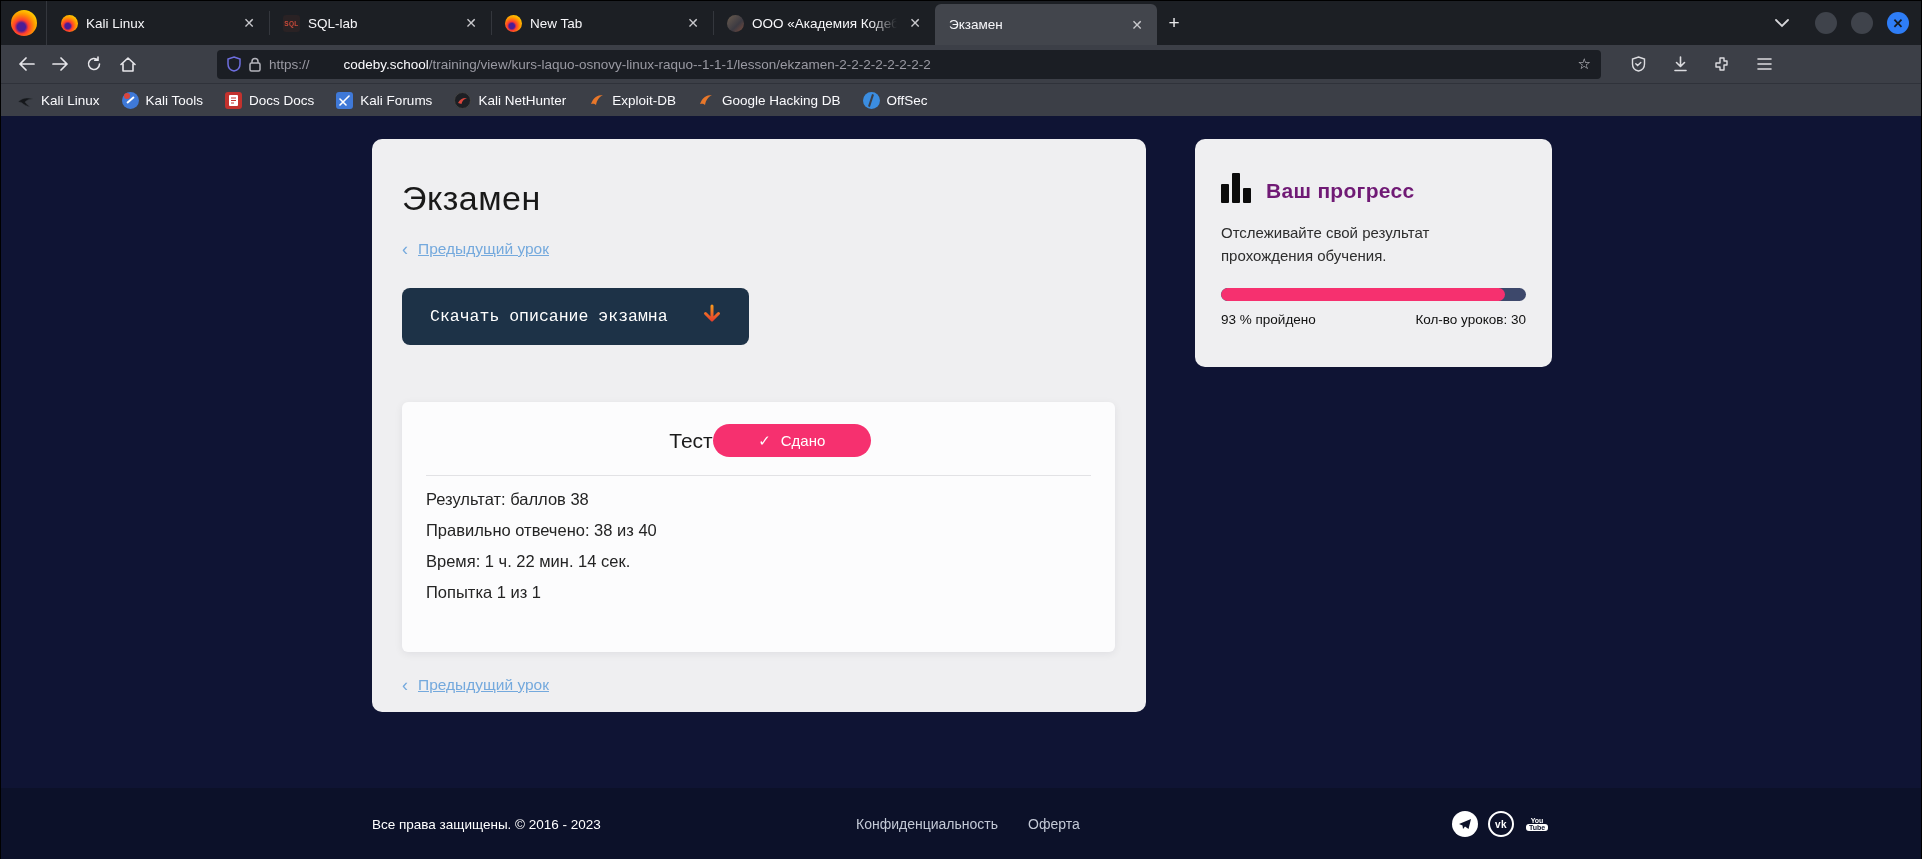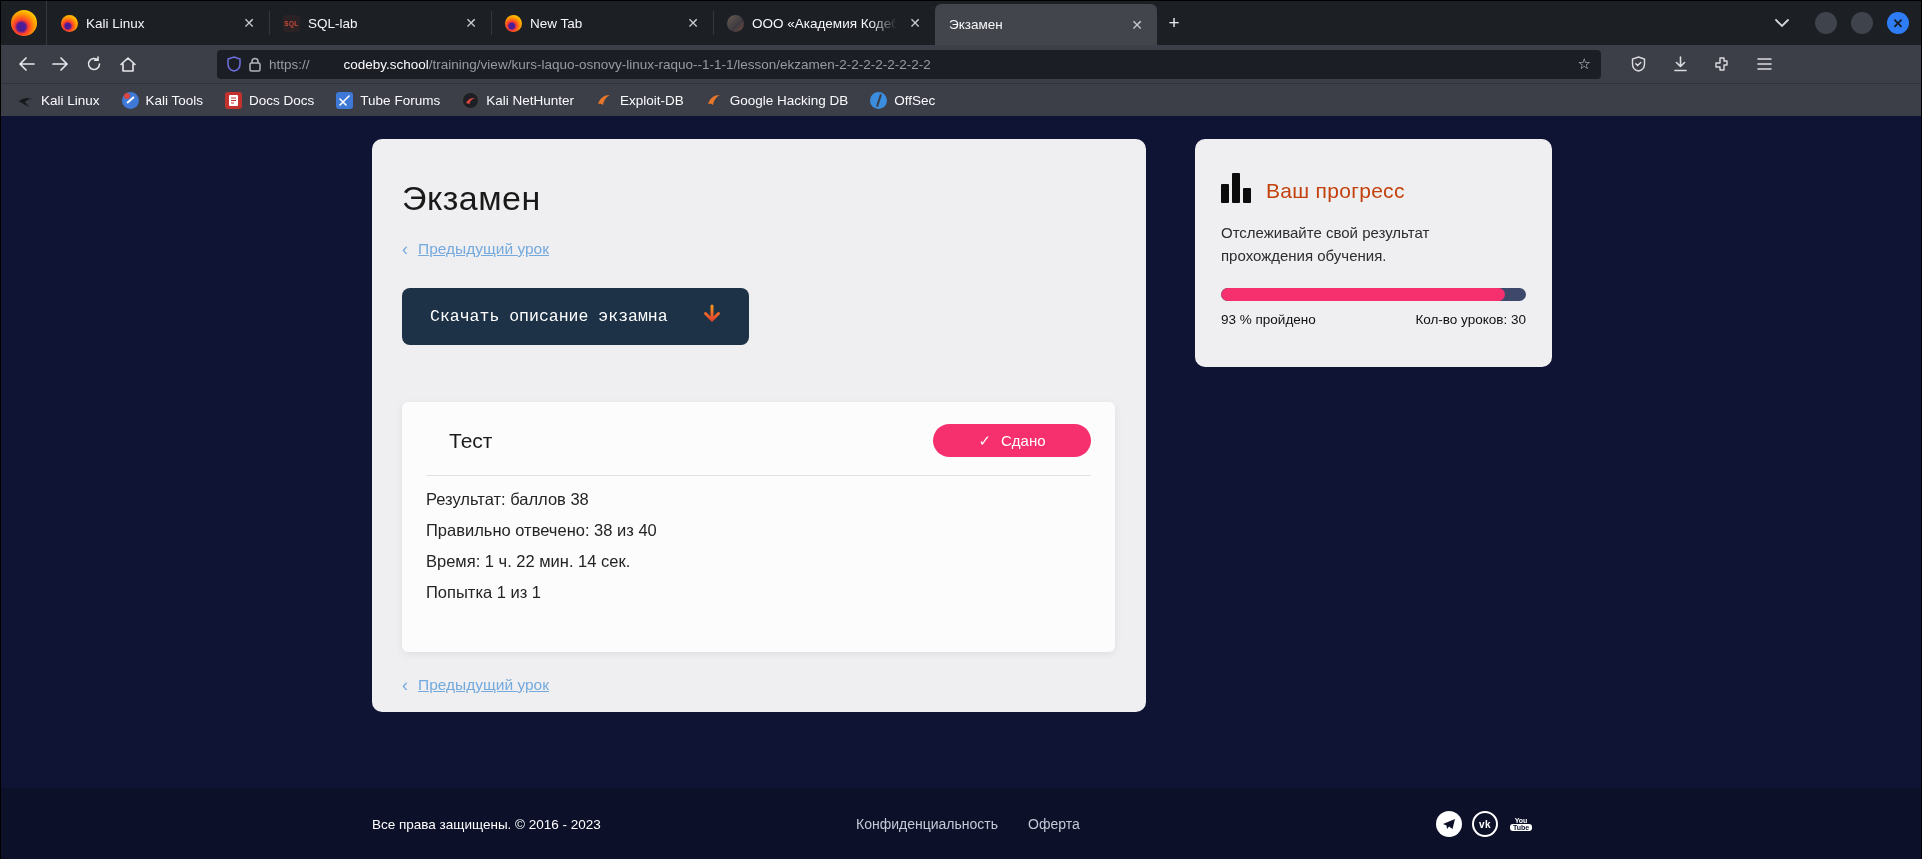--- a/index.html
+++ b/index.html
@@ -54,47 +54,47 @@
   .main-card { left:371px; top:23px; width:774px; height:573px; padding:30px 30px 0 30px; }
   .page-title { font-size:34px; font-weight:500; color:#191919; margin-top:10px; letter-spacing:.5px; }
   .prev-link { display:flex; align-items:center; gap:10px; margin-top:22px; font-size:15.5px; color:#74a9dd; }
   .prev-link .chev { font-size:18px; line-height:1; text-decoration:none; }
   .prev-link a { color:#74a9dd; text-decoration:underline; cursor:pointer; }
   .dl-btn { margin-top:30px; width:347px; height:57px; background:#1d3247; border-radius:8px; border:none;
     display:flex; align-items:center; justify-content:space-between; padding:0 26px 0 28px; cursor:pointer; }
   .dl-btn span { color:#fff; font-size:16.5px;font-family:Liberation Mono, monospace; }
   .test-card { margin-top:57px; width:713px; height:250px; background:#fcfcfd; border-radius:6px;
     box-shadow:0 2px 8px rgba(20,20,40,.07); padding:22px 24px; }
-  .test-head { display:flex; align-items:center; justify-content:space-between;margin-left:23px; }
+  .test-head { display:flex; align-items:center; justify-content:center;margin-left:23px; }
   .test-title { font-size:21px; color:#1b1b1b; }
   .badge { width:158px; height:33px; background:#f6306f; border-radius:17px; display:flex;
     align-items:center; justify-content:center; gap:10px; color:#fff; font-size:15px; }
   .test-divider { height:1px; background:#e2e2e5; margin-top:18px; }
   .result-lines { margin-top:8px; }
   .result-lines p { font-size:16.5px; color:#242424; line-height:31px; }
   .prev-link.bottom { margin-top:24px; }
 
   .progress-card { left:1194px; top:23px; width:357px; height:228px; padding:26px 26px; }
   .prog-head { display:flex; align-items:flex-end; gap:15px; margin-top:8px; }
   .bars-icon { display:flex; align-items:flex-end; gap:3px; height:30px; }
   .bars-icon i { display:block; width:8px; background:#0c0c0c; border-radius:1px; }
   .bars-icon i:nth-child(1){ height:19px; } .bars-icon i:nth-child(2){ height:30px; } .bars-icon i:nth-child(3){ height:15px; }
-  .prog-title { font-size:21px; font-weight:400; color:#c2410c; letter-spacing:.3px; }
+  .prog-title { font-size:21px; font-weight:700; color:#701a75; letter-spacing:.3px; }
   .prog-desc { margin-top:18px; font-size:15px; color:#2d2d2d; line-height:1.55; width:240px; }
   .prog-bar { margin-top:20px; width:305px; height:13px; background:#3d486b; border-radius:7px; overflow:hidden; }
   .prog-fill { height:100%; background:#f6306f; border-radius:7px; }
   .prog-labels { margin-top:11px; display:flex; justify-content:space-between; font-size:13.5px; color:#101010; width:305px; }
 
   
   .footer { position:absolute; left:0; right:0; bottom:0; height:72px; background:#0c1129;
     display:flex; align-items:center; }
   .footer-copy { position:absolute; left:371px; color:#ffffff; font-size:13.5px; }
   .footer-links { position:absolute; left:855px; display:flex; gap:30px; }
   .footer-links a { color:#c3c9d6; font-size:14px; cursor:pointer; }
-  .footer-social { position:absolute; right:387px; display:flex; gap:10px; align-items:center; }
+  .footer-social { position:absolute; right:371px; display:flex; gap:10px; align-items:center; }
   .soc { width:26px; height:26px; border-radius:50%; display:flex; align-items:center; justify-content:center; }
   .soc.tg { background:#fff; }
   .soc.vk { border:2px solid #fff; color:#fff; font-size:10px; font-weight:bold; letter-spacing:.5px; }
   .soc.yt { border-radius:4px; flex-direction:column; color:#fff; font-size:7px; font-weight:bold; line-height:1.05; }
   .yt-pill { background:#fff; color:#0c1129; border-radius:3px; padding:0 3px; }
   svg { display:block; }
 </style>
 </head>
 <body>
 
@@ -236,21 +236,21 @@
           </svg>
       </span>
       <span>Docs Docs</span>
     </div>
     <div class="bookmark">
       <span class="bm-ico" style="background:#3f79d8;">
         <svg width="11" height="11" viewBox="0 0 11 11">
             <path d="M1 10L10 1M1 4l6 6" stroke="#fff" stroke-width="1.6" stroke-linecap="round"></path>
           </svg>
       </span>
-      <span>Tube Forums</span>
+      <span>Kali Forums</span>
     </div>
     <div class="bookmark">
       <span class="bm-ico" style="border-radius:50%;background:#1d1f24;border:1px solid #444;">
         <svg width="11" height="11" viewBox="0 0 11 11">
             <path d="M1 8C3 4 6 2.5 10 3 7 4 5 6 4.5 9z" fill="#d9453c"></path>
           </svg>
       </span>
       <span>Kali NetHunter</span>
     </div>
     <div class="bookmark">

